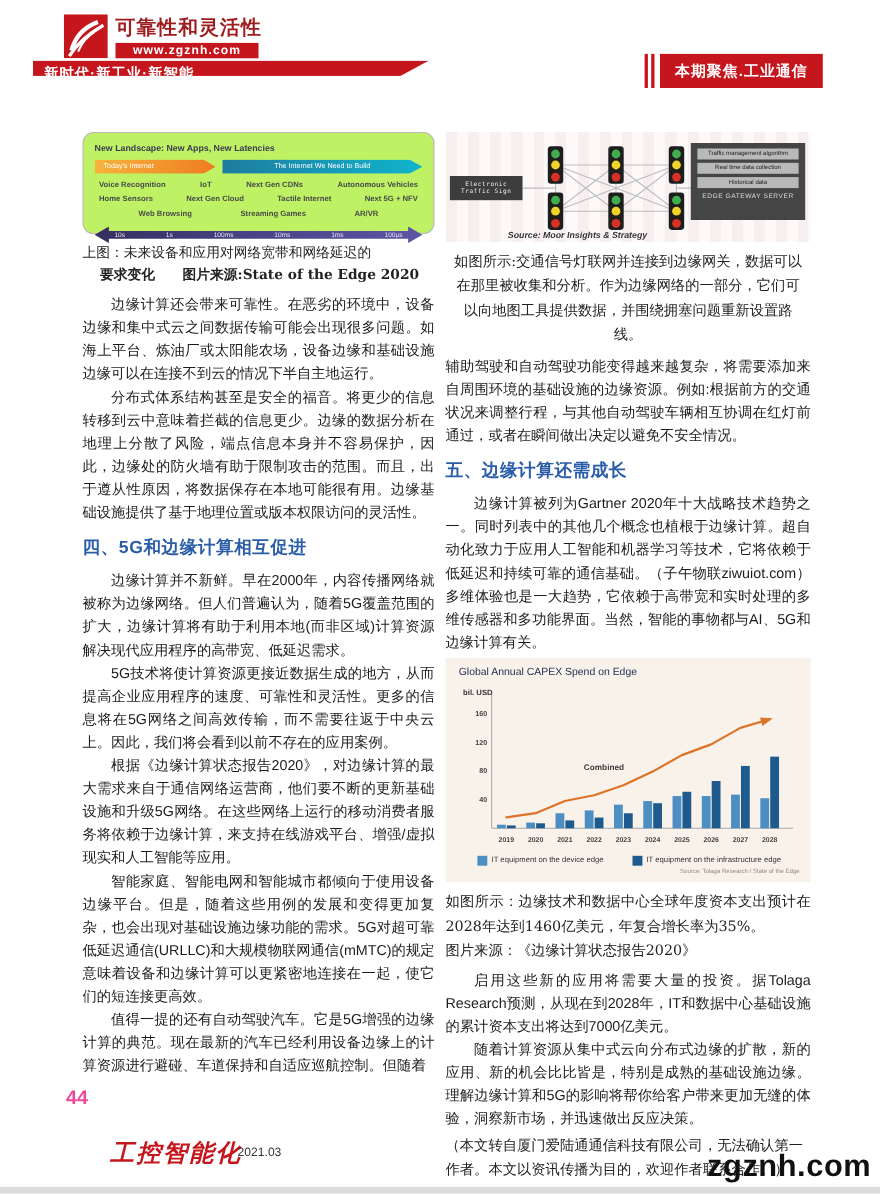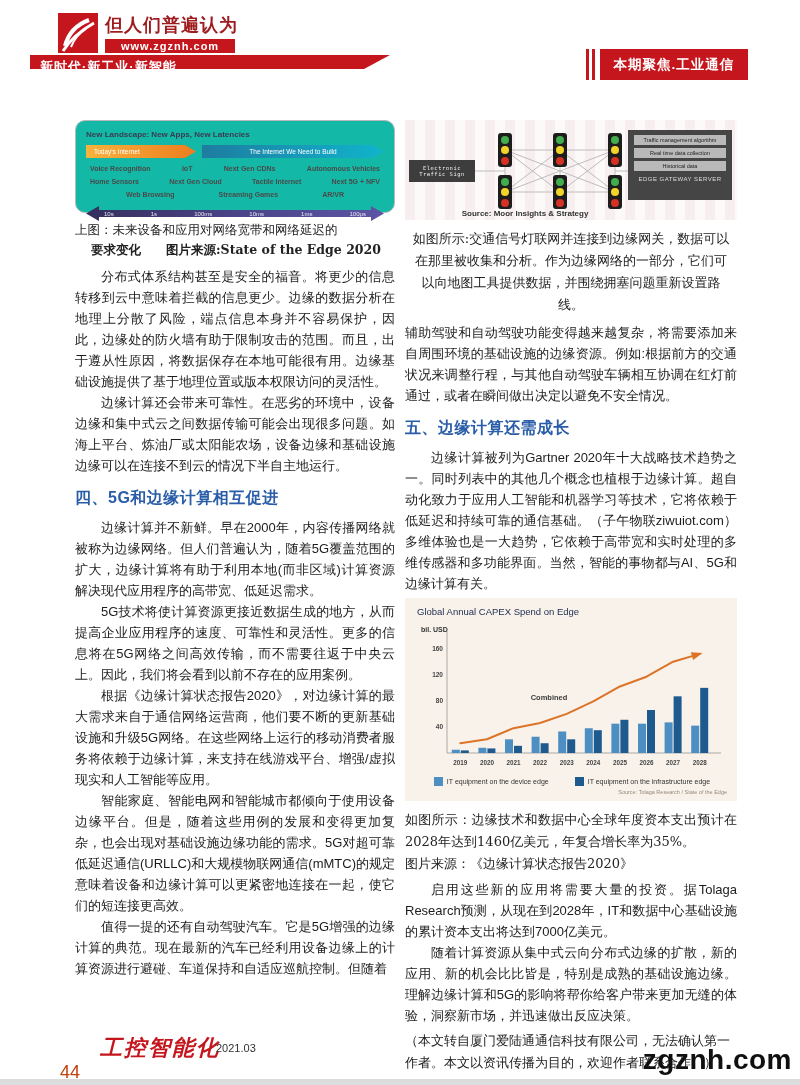--- a/index.html
+++ b/index.html
@@ -22,21 +22,21 @@
   
   .col{position:absolute;top:120px;}
   .col-left{left:75px;width:320px;}
   .col-right{left:405px;width:332px;}
   .body{font-size:13px;line-height:21px;color:#1c1c1c;text-align:justify;margin:0;}
   .indent{text-indent:2em;}
   h2.sec{font-size:16px;color:#2a5da8;font-weight:bold;margin:12px 0 8px 0;letter-spacing:0.5px;}
   .kai{font-family:"DejaVu Serif",serif;color:#222;}
 
   
-  .diagram-card{border:1.5px solid #b9b9b9;border-radius:10px;background:#14b8a6;padding:9px 10px 8px 10px;
+  .diagram-card{border:1.5px solid #b9b9b9;border-radius:10px;background:#bef264;padding:9px 10px 8px 10px;
     box-sizing:border-box;height:93px;position:relative;}
   .dg-title{font-size:8px;font-weight:bold;color:#3b3b52;margin-bottom:6px;}
   .dg-arrows{display:flex;gap:6px;margin-bottom:7px;}
   .arrow{height:13px;color:#fff;font-size:6.5px;display:flex;align-items:center;}
   .arrow-orange{width:110px;background:linear-gradient(90deg,#f6b33d,#ee7d1f);
     clip-path:polygon(0 0,calc(100% - 11px) 0,100% 50%,calc(100% - 11px) 100%,0 100%);padding-left:8px;box-sizing:border-box;}
   .arrow-teal{flex:1;background:linear-gradient(90deg,#1e7ca0,#10b4cd);
     clip-path:polygon(0 0,calc(100% - 12px) 0,100% 50%,calc(100% - 12px) 100%,0 100%);justify-content:center;}
   .dg-row{display:flex;justify-content:space-between;font-size:7px;color:#4a4a4a;font-weight:bold;margin:0 4px 6px 4px;}
   .dg-row3{padding:0 36px;}
@@ -55,57 +55,57 @@
     font-family:"DejaVu Sans Mono",monospace;font-size:5.5px;display:flex;align-items:center;justify-content:center;
     text-align:center;letter-spacing:0.5px;}
   .tl{position:absolute;width:14px;height:34px;background:#1d1d1d;border-radius:3px;display:flex;flex-direction:column;
     align-items:center;justify-content:space-evenly;}
   .tl i{width:8px;height:8px;border-radius:50%;display:block;}
   .tl .g{background:#41ad4c;} .tl .y{background:#f2d327;} .tl .r{background:#d63125;}
   .server-box{position:absolute;right:5px;top:10px;width:104px;height:70px;background:#454545;padding:5px 4px 3px 4px;
     box-sizing:border-box;display:flex;flex-direction:column;gap:3px;align-items:center;}
   .srv-inner{background:#b9b9b9;color:#222;font-size:5.5px;width:92px;text-align:center;padding:2px 0;}
   .srv-label{color:#ddd;font-size:6px;letter-spacing:0.5px;margin-top:2px;}
-  .traffic-source{position:absolute;bottom:2px;left:0;right:92px;text-align:center;font-size:8px;
+  .traffic-source{position:absolute;bottom:2px;left:0;right:92px;text-align:center;font-size:8px;font-style:italic;
     font-weight:bold;color:#333;}
   .caption-center{font-size:13px;line-height:22px;text-align:center;margin:8px 6px 6px 6px;}
 
   
   .chart-card{background:#f8f2ea;padding:8px 10px 6px 12px;box-sizing:border-box;margin-top:4px;}
   .chart-title{font-size:9.5px;font-weight:normal;color:#1d2b4e;margin-bottom:2px;}
   .legend-row{display:flex;gap:26px;justify-content:center;margin-top:2px;}
   .legend-item{display:flex;align-items:center;gap:4px;font-size:7px;color:#333;}
   .lg-sq{width:9px;height:9px;display:inline-block;}
   .chart-source{text-align:right;font-size:5.5px;color:#99897a;margin-top:3px;}
   .chart-caption{font-size:13px;line-height:22px;margin:8px 0 4px 0;text-align:justify;}
   .chart-caption .src-line{text-align:left;}
   .note{font-size:13px;line-height:22px;margin-top:4px;}
 
   
-  .page-num{position:absolute;left:60px;top:1062px;font-size:18px;font-weight:normal;color:#c2410c;}
+  .page-num{position:absolute;left:60px;top:988px;font-size:18px;font-weight:bold;color:#ec4899;}
   .footer-script{position:absolute;left:100px;top:1033px;font-family:"DejaVu Serif",serif;font-style:italic;
     font-weight:bold;font-size:22px;color:#c5161d;letter-spacing:2px;}
   .footer-date{position:absolute;left:216px;top:1042px;font-size:11px;color:#333;}
   .watermark{position:absolute;right:8px;top:1044px;font-size:28px;font-weight:700;color:#101010;letter-spacing:0.5px;}
   .bottom-strip{position:absolute;left:0;right:0;bottom:0;height:6px;background:#dcdcdc;}
 </style>
 </head>
 <body>
 
 <div class="page">
 
   <div class="logo-wrap">
     <svg width="40" height="40" viewBox="0 0 40 40">
       <rect x="0" y="0" width="40" height="40" fill="#c5161d"></rect>
       <path d="M7 33 Q12 14 31 7" stroke="#ffffff" stroke-width="4" fill="none"></path>
       <path d="M5 38 Q15 22 36 10" stroke="#ffffff" stroke-width="3" fill="none"></path>
       <path d="M13 34 Q18 22 28 16" stroke="#ffffff" stroke-width="2" fill="none"></path>
     </svg>
     <div class="logo-text">
-      <div class="logo-title">但人们普遍认为</div>
+      <div class="logo-title">可靠性和灵活性</div>
       <div class="logo-url">www.zgznh.com</div>
     </div>
   </div>
   <div class="ribbon-left">新时代·新工业·新智能</div>
   <div class="vline l1"></div>
   <div class="vline l2"></div>
   <div class="ribbon-right">本期聚焦.工业通信</div>
 
   <section class="col col-left">
     <div class="diagram-card">
@@ -143,22 +143,22 @@
           <span>10ms</span>
           <span>1ms</span>
           <span>100μs</span>
         </div>
       </div>
     </div>
     <div class="img-caption kai">
       <div>上图：未来设备和应用对网络宽带和网络延迟的</div>
       <div class="l2">要求变化　　图片来源:State of the Edge 2020</div>
     </div>
+    <p class="body indent">边缘计算还会带来可靠性。在恶劣的环境中，设备边缘和集中式云之间数据传输可能会出现很多问题。如海上平台、炼油厂或太阳能农场，设备边缘和基础设施边缘可以在连接不到云的情况下半自主地运行。</p>
     <p class="body indent">分布式体系结构甚至是安全的福音。将更少的信息转移到云中意味着拦截的信息更少。边缘的数据分析在地理上分散了风险，端点信息本身并不容易保护，因此，边缘处的防火墙有助于限制攻击的范围。而且，出于遵从性原因，将数据保存在本地可能很有用。边缘基础设施提供了基于地理位置或版本权限访问的灵活性。</p>
-    <p class="body indent">边缘计算还会带来可靠性。在恶劣的环境中，设备边缘和集中式云之间数据传输可能会出现很多问题。如海上平台、炼油厂或太阳能农场，设备边缘和基础设施边缘可以在连接不到云的情况下半自主地运行。</p>
     <h2 class="sec">四、5G和边缘计算相互促进</h2>
     <p class="body indent">边缘计算并不新鲜。早在2000年，内容传播网络就被称为边缘网络。但人们普遍认为，随着5G覆盖范围的扩大，边缘计算将有助于利用本地(而非区域)计算资源解决现代应用程序的高带宽、低延迟需求。</p>
     <p class="body indent">5G技术将使计算资源更接近数据生成的地方，从而提高企业应用程序的速度、可靠性和灵活性。更多的信息将在5G网络之间高效传输，而不需要往返于中央云上。因此，我们将会看到以前不存在的应用案例。</p>
     <p class="body indent">根据《边缘计算状态报告2020》，对边缘计算的最大需求来自于通信网络运营商，他们要不断的更新基础设施和升级5G网络。在这些网络上运行的移动消费者服务将依赖于边缘计算，来支持在线游戏平台、增强/虚拟现实和人工智能等应用。</p>
     <p class="body indent">智能家庭、智能电网和智能城市都倾向于使用设备边缘平台。但是，随着这些用例的发展和变得更加复杂，也会出现对基础设施边缘功能的需求。5G对超可靠低延迟通信(URLLC)和大规模物联网通信(mMTC)的规定意味着设备和边缘计算可以更紧密地连接在一起，使它们的短连接更高效。</p>
     <p class="body indent">值得一提的还有自动驾驶汽车。它是5G增强的边缘计算的典范。现在最新的汽车已经利用设备边缘上的计算资源进行避碰、车道保持和自适应巡航控制。但随着</p>
   </section>
 
   <section class="col col-right">
     <div class="traffic-card">

